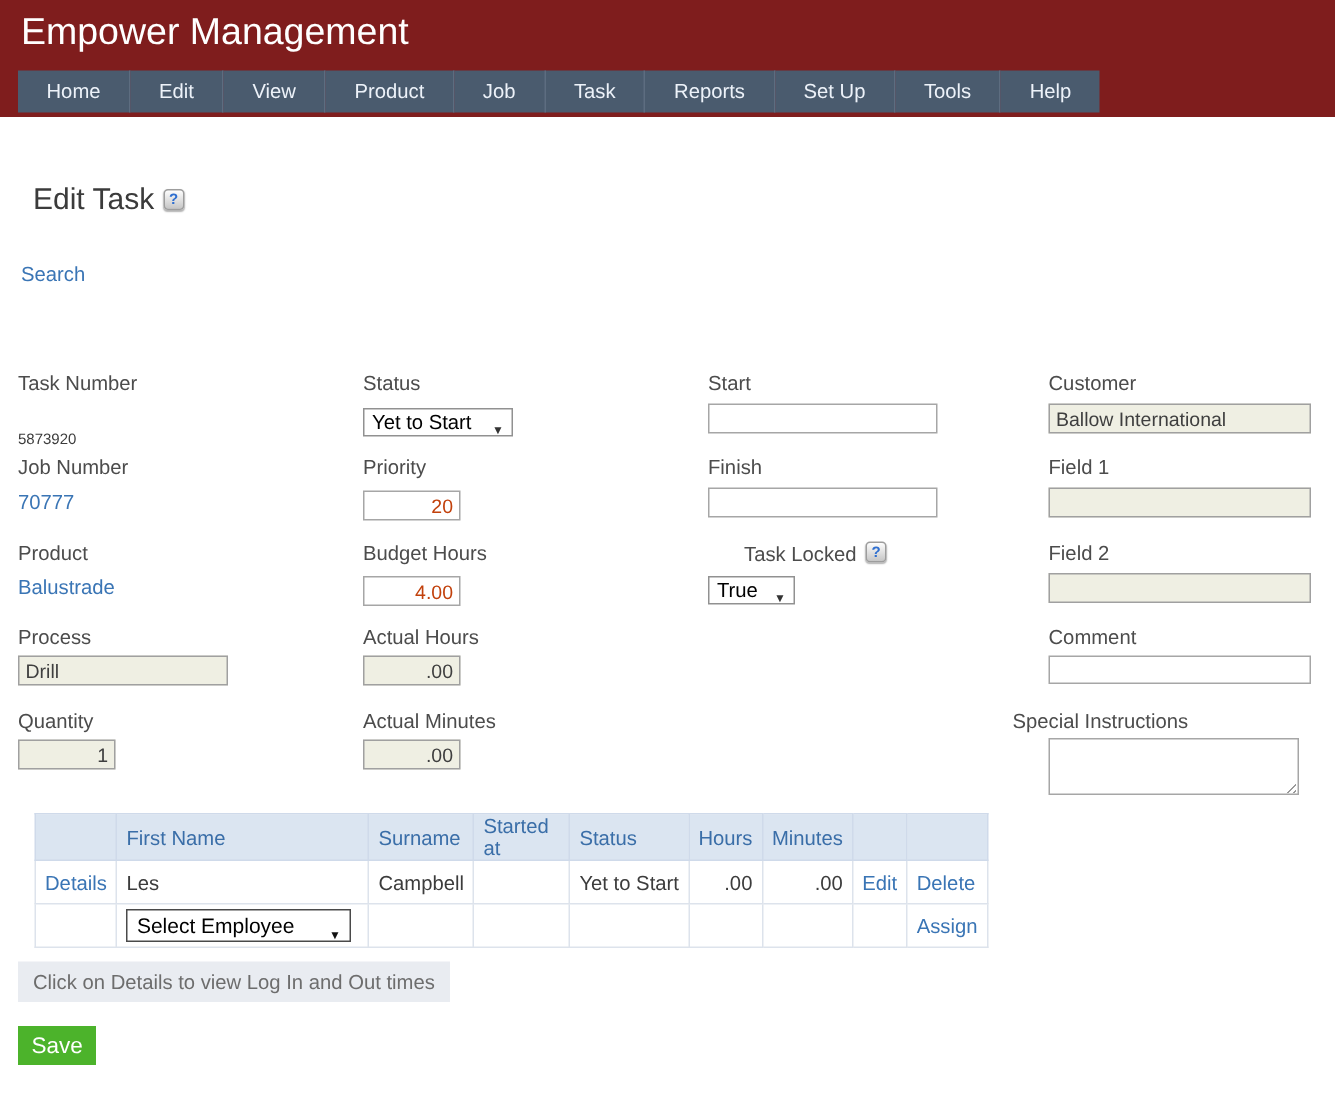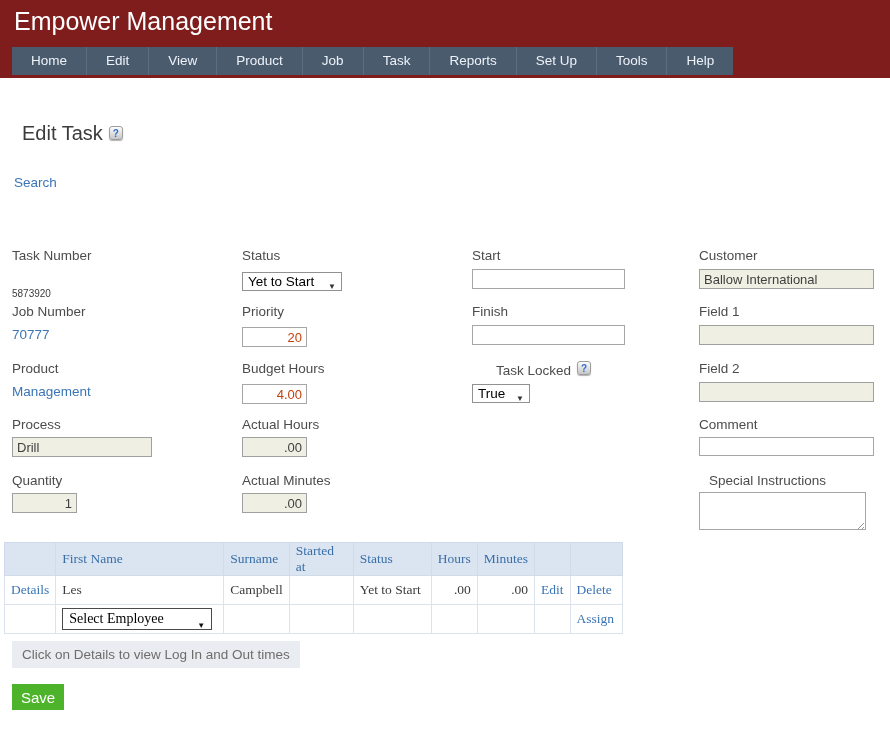--- a/index.html
+++ b/index.html
@@ -38,21 +38,21 @@
   .select .arr { position:absolute; right:5px; top:5px; font-size:8px; color:#333; }
 
   .sp-textarea { position:absolute; left:699px; top:492px; width:167px; height:38px;
                  border:1px solid #a6a6a6; resize:none; font-family:"Liberation Sans", sans-serif;
                  font-size:13px; padding:2px 4px; }
   .resize-handle { position:absolute; left:855px; top:520px; width:9px; height:9px;
                    background:repeating-linear-gradient(135deg, transparent 0 2px, #9a9a9a 2px 3px);
                    clip-path:polygon(100% 0, 100% 100%, 0 100%); }
 
   
-  .emp-table { position:absolute; left:4px; top:542px; border-collapse:collapse; table-layout:fixed;font-family:Liberation Serif, serif; }
+  .emp-table { position:absolute; left:23px; top:542px; border-collapse:collapse; table-layout:fixed; }
   .emp-table th { background:#dbe5f1; color:#3a6ea8; font-weight:400; font-size:13.5px;
                   text-align:left; padding:0 6px; height:28px; border:1px solid #cfdaea; }
   .emp-table td { background:#fff; font-size:13.5px; color:#3c3c3c; padding:0 6px;
                   height:29px; border:1px solid #dde3ec; overflow:hidden; white-space:nowrap; }
   .emp-table th.r, .emp-table td.r { text-align:right; }
   .emp-select { position:relative; width:150px; height:22px; background:#fff; border:1px solid #4a4a4a;
                 font-size:14px; color:#000; line-height:20px; padding-left:6px; cursor:pointer; }
   .emp-select .arr { position:absolute; right:6px; top:7px; font-size:8px; color:#111; }
 
   
@@ -86,21 +86,21 @@
   <div class="page-title"><span>Edit Task</span><span class="help-icon">?</span></div>
   <a class="lnk search-link">Search</a>
 
   <div class="lbl" style="left:12px; top:248px;">Task Number</div>
   <div class="val" style="left:12px; top:271px;">5873920</div>
 
   <div class="lbl" style="left:12px; top:304px;">Job Number</div>
   <a class="lnk" style="position:absolute; left:12px; top:327px;">70777</a>
 
   <div class="lbl" style="left:12px; top:361px;">Product</div>
-  <a class="lnk" style="position:absolute; left:12px; top:384px;">Management</a>
+  <a class="lnk" style="position:absolute; left:12px; top:384px;">Balustrade</a>
 
   <div class="lbl" style="left:12px; top:417px;">Process</div>
   <input class="inp disabled" style="left: 12px; top: 437px; width: 140px;" readonly="" value="Drill">
 
   <div class="lbl" style="left:12px; top:473px;">Quantity</div>
   <input class="inp disabled num" style="left: 12px; top: 493px; width: 65px;" readonly="" value="1">
 
   <div class="lbl" style="left:242px; top:248px;">Status</div>
   <div class="select" style="left:242px; top:272px; width:100px;">
     <span>Yet to Start</span>
@@ -136,21 +136,21 @@
 
   <div class="lbl" style="left:699px; top:304px;">Field 1</div>
   <input class="inp disabled" style="left: 699px; top: 325px; width: 175px;" readonly="" value="">
 
   <div class="lbl" style="left:699px; top:361px;">Field 2</div>
   <input class="inp disabled" style="left: 699px; top: 382px; width: 175px;" readonly="" value="">
 
   <div class="lbl" style="left:699px; top:417px;">Comment</div>
   <input class="inp" style="left: 699px; top: 437px; width: 175px; height: 19px;" value="">
 
-  <div class="lbl" style="left:709px; top:473px;">Special Instructions</div>
+  <div class="lbl" style="left:675px; top:473px;">Special Instructions</div>
   <textarea class="sp-textarea" style=""></textarea>
   <div class="resize-handle"></div>
 
   <table class="emp-table">
     <colgroup>
       <col style="width:48px">
         <col style="width:168px">
         <col style="width:64px">
       <col style="width:64px">
         <col style="width:78px">

